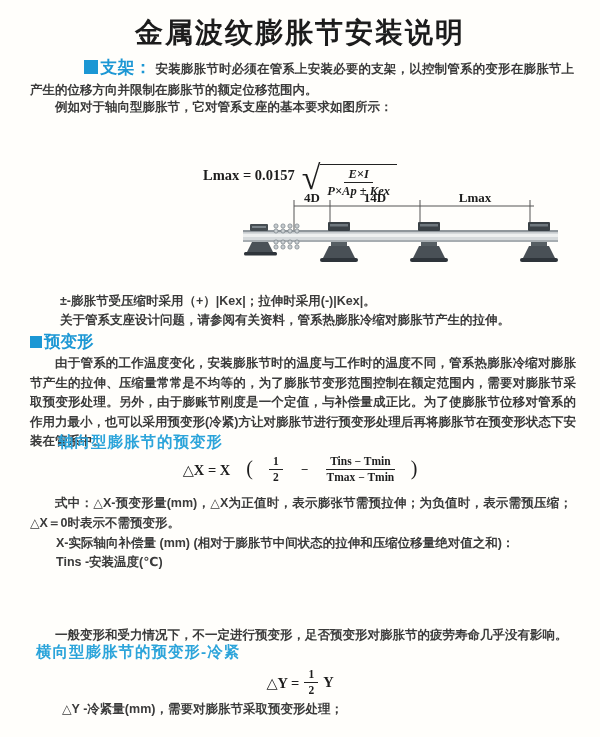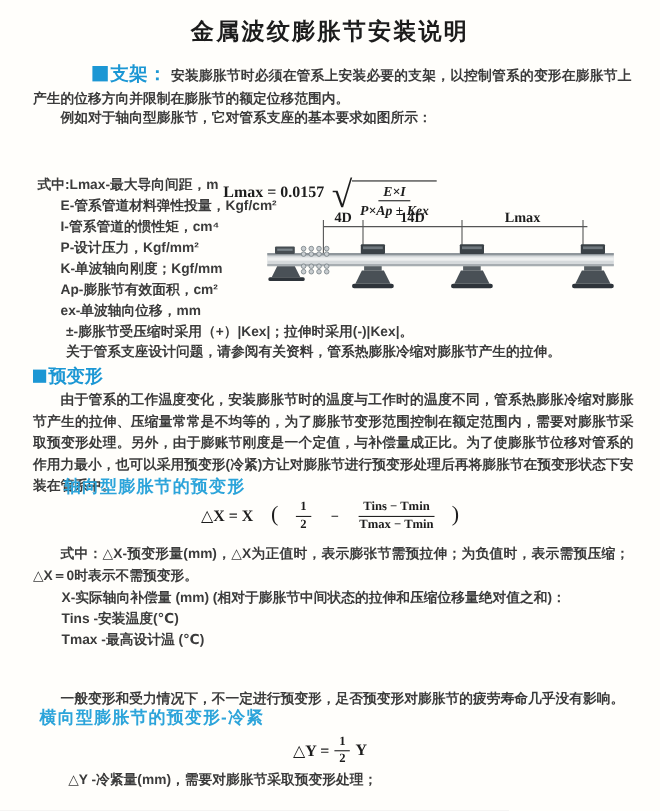--- a/index.html
+++ b/index.html
@@ -6,21 +6,21 @@
   html,body { background:#e8e8e8; }
   .page {
     position:relative; width:600px; height:737px; margin:0 auto;
     background:#fffefb; overflow:hidden;
     font-family:"Liberation Sans","DejaVu Sans",sans-serif;
     color:#3b3b3b; font-size:12.5px; font-weight:600;
   }
   .abs { position:absolute; }
   .doc-title {
     top:14px; left:0; width:100%; text-align:center;
-    font-size:21px; font-weight:bold; color:#1c1c1c; letter-spacing:2px;
+    font-size:28px; font-weight:bold; color:#1c1c1c; letter-spacing:2px;
   }
   .sq {
     display:inline-block; width:14px; height:14px; background:#1c97d4;
     margin-right:2px; vertical-align:-1px;
   }
   .sq.small { width:12px; height:12px; }
   .blue-head { color:#1c97d4; font-weight:bold; font-size:17px; }
   .para { line-height:19.5px; text-align:justify; }
   .indent2 { text-indent:2em; }
   .support-para { top:57px; left:30px; right:26px; text-indent:54px; line-height:21px; text-align:justify; }
@@ -87,29 +87,20 @@
     <span class="lhs">Lmax = 0.0157</span>
     <span class="radical">√</span>
     <span class="under-root">
       <span class="frac">
         <span class="fnum">E×I</span>
         <span class="fden">P×Ap ± Kex</span>
       </span>
     </span>
   </div>
 
-  <div class="abs vars">
-    <div class="v-lead">式中:Lmax-最大导向间距，m</div>
-    <div class="v-item">E-管系管道材料弹性投量，Kgf/cm²</div>
-    <div class="v-item">I-管系管道的惯性矩，cm⁴</div>
-    <div class="v-item">P-设计压力，Kgf/mm²</div>
-    <div class="v-item">K-单波轴向刚度；Kgf/mm</div>
-    <div class="v-item">Ap-膨胀节有效面积，cm²</div>
-    <div class="v-item">ex-单波轴向位移，mm</div>
-  </div>
   <div class="abs" style="top:292px; left:60px; width:460px; line-height:19px;">±-膨胀节受压缩时采用（+）|Kex|；拉伸时采用(-)|Kex|。</div>
   <div class="abs" style="top:311px; left:60px; width:520px; line-height:19px;">关于管系支座设计问题，请参阅有关资料，管系热膨胀冷缩对膨胀节产生的拉伸。</div>
 
   <svg class="abs diagram" viewBox="0 0 324 82">
 
     <line x1="52" y1="16" x2="292" y2="16" stroke="#555" stroke-width="1"></line>
     <line x1="52" y1="10" x2="52" y2="42" stroke="#555" stroke-width="1"></line>
     <line x1="88" y1="10" x2="88" y2="36" stroke="#555" stroke-width="1"></line>
     <line x1="178" y1="10" x2="178" y2="36" stroke="#555" stroke-width="1"></line>
     <line x1="288" y1="10" x2="288" y2="36" stroke="#555" stroke-width="1"></line>
@@ -194,21 +185,20 @@
       <span class="fden">Tmax − Tmin</span>
     </span>
     <span class="paren">)</span>
   </div>
 
   <div class="abs f2-explain para indent2">式中：△X-预变形量(mm)，△X为正值时，表示膨张节需预拉伸；为负值时，表示需预压缩；△X＝0时表示不需预变形。</div>
 
   <div class="abs axial-defs">
     <div>X-实际轴向补偿量 (mm) (相对于膨胀节中间状态的拉伸和压缩位移量绝对值之和)：</div>
     <div>Tins -安装温度(℃)</div>
-    <div>Tmax -最高设计温 (℃)</div>
   </div>
 
   <div class="abs general-line">一般变形和受力情况下，不一定进行预变形，足否预变形对膨胀节的疲劳寿命几乎没有影响。</div>
 
   <div class="abs sub-head lateral-head">横向型膨胀节的预变形-冷紧</div>
 
   <div class="abs formula f-center f3">
     <span class="lhs">△Y =</span>
     <span class="frac">
       <span class="fnum">1</span>

